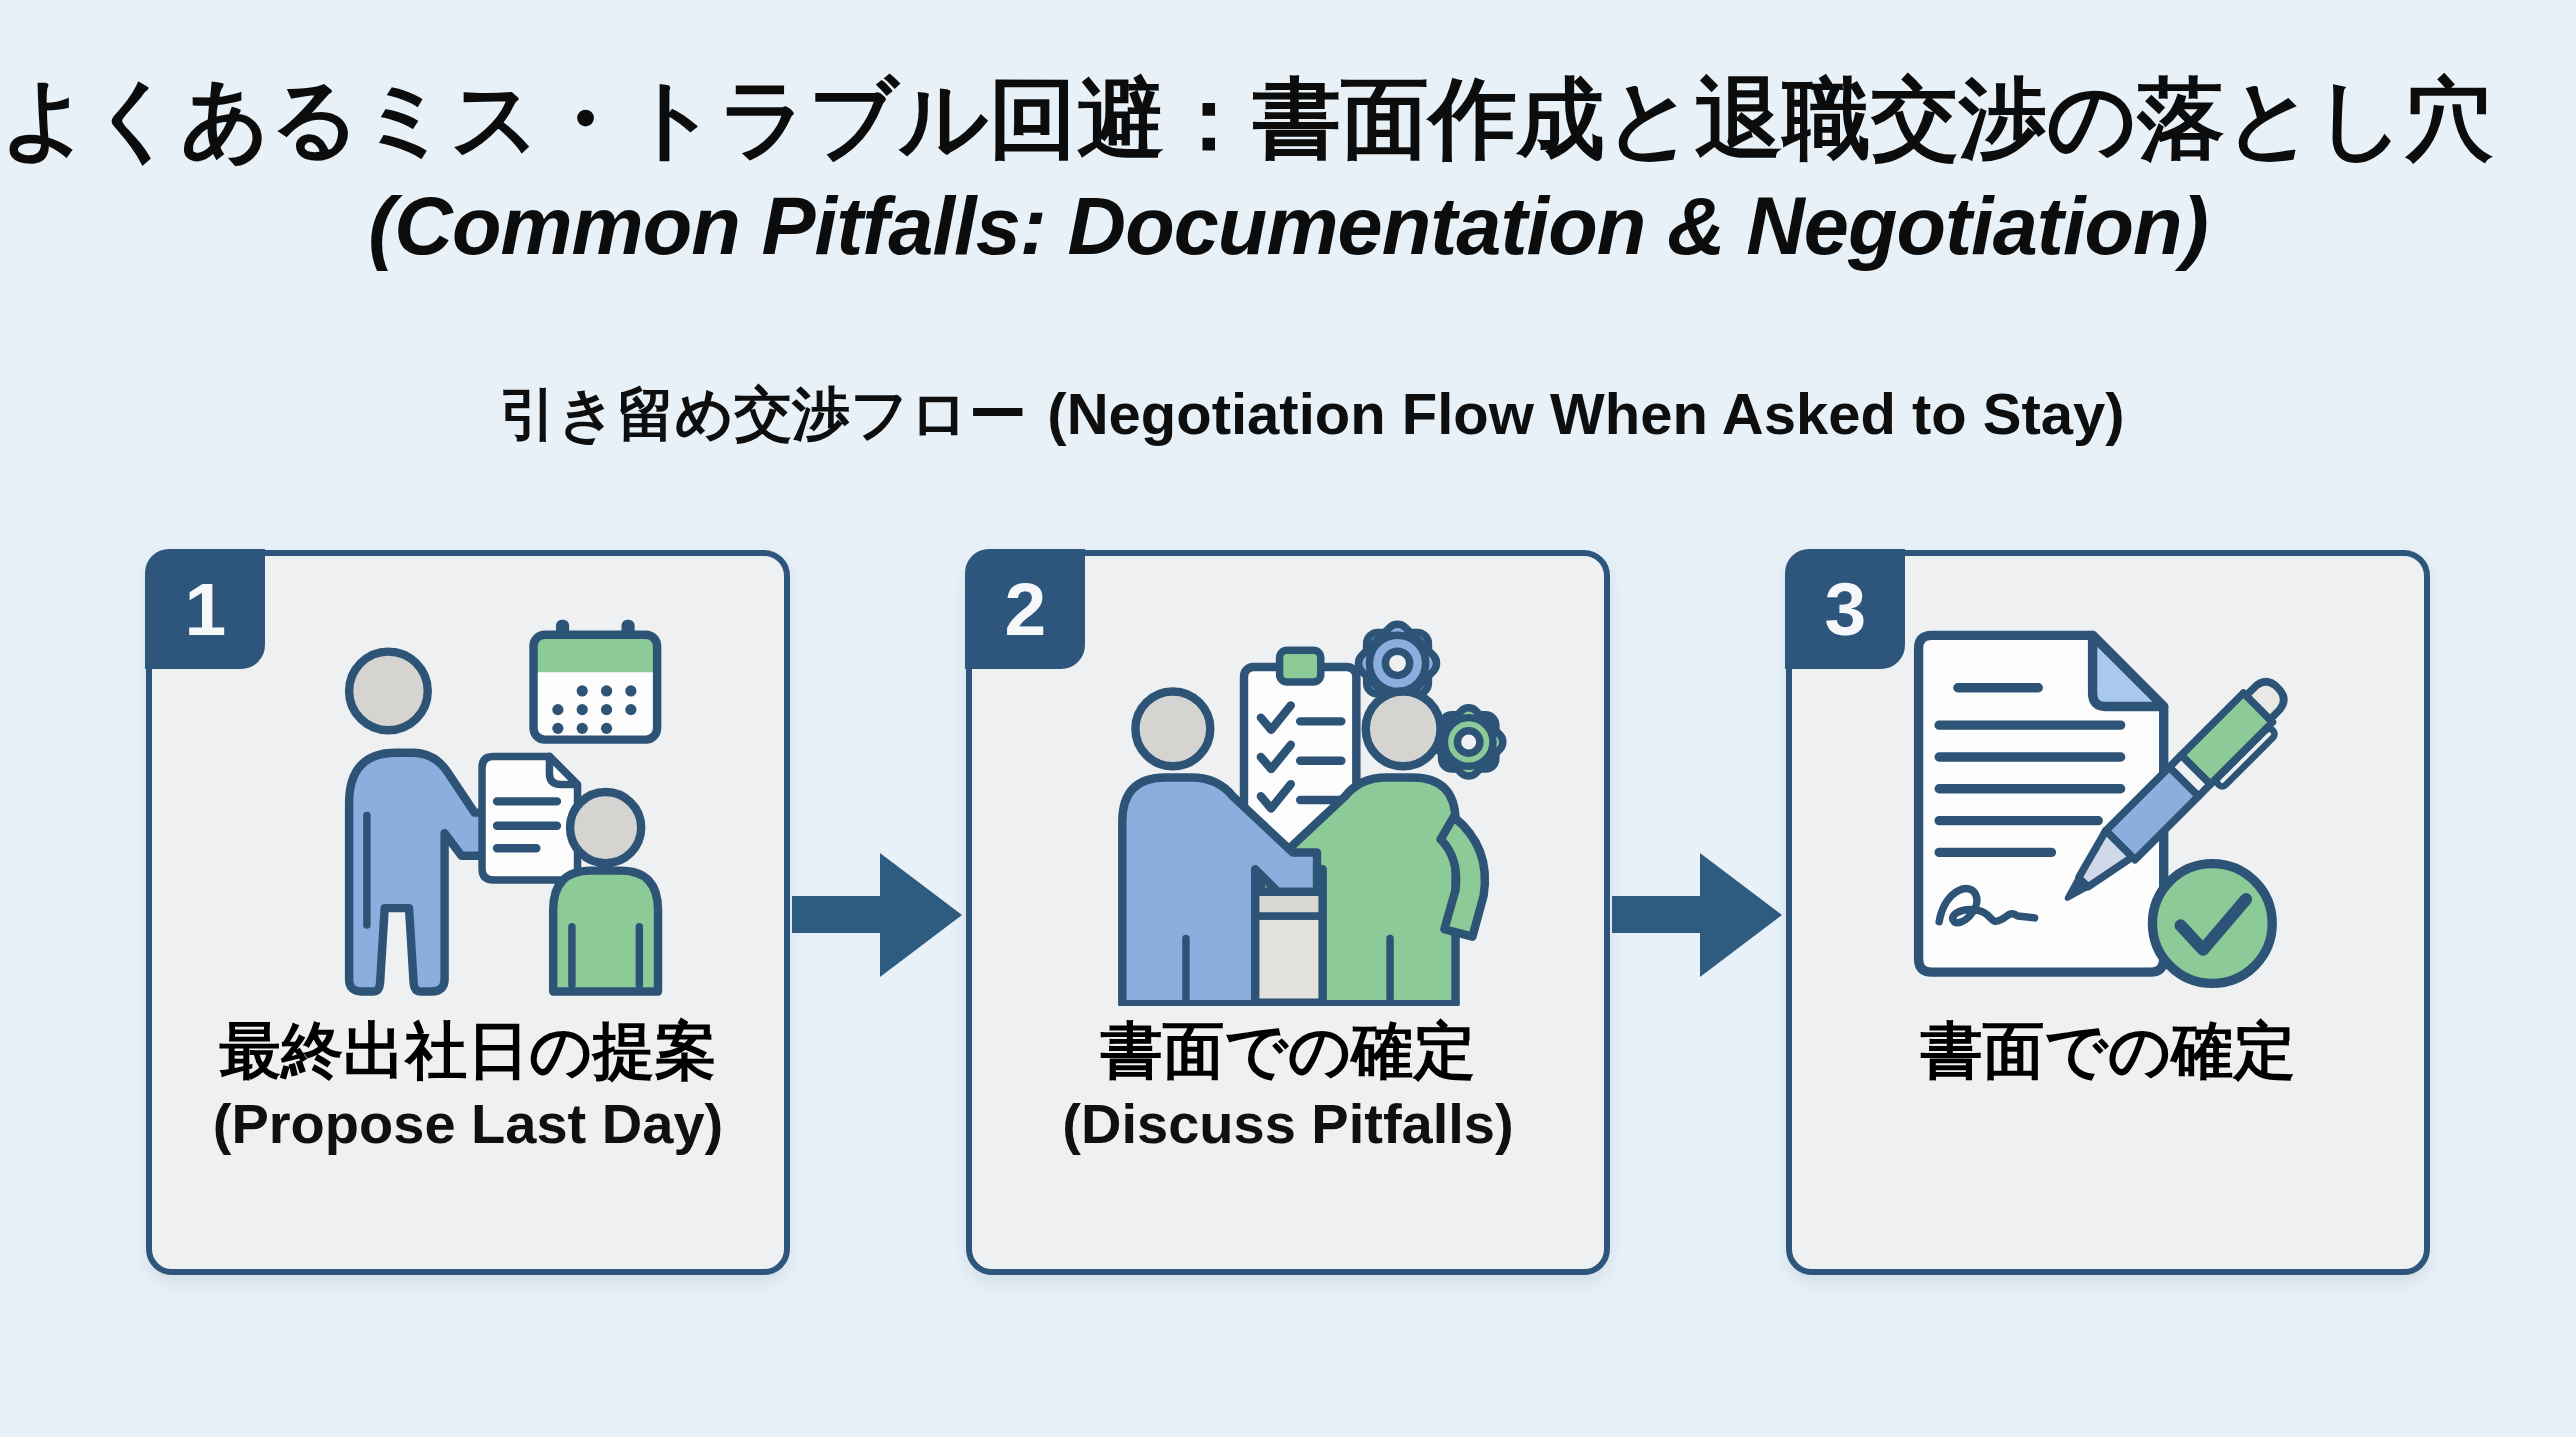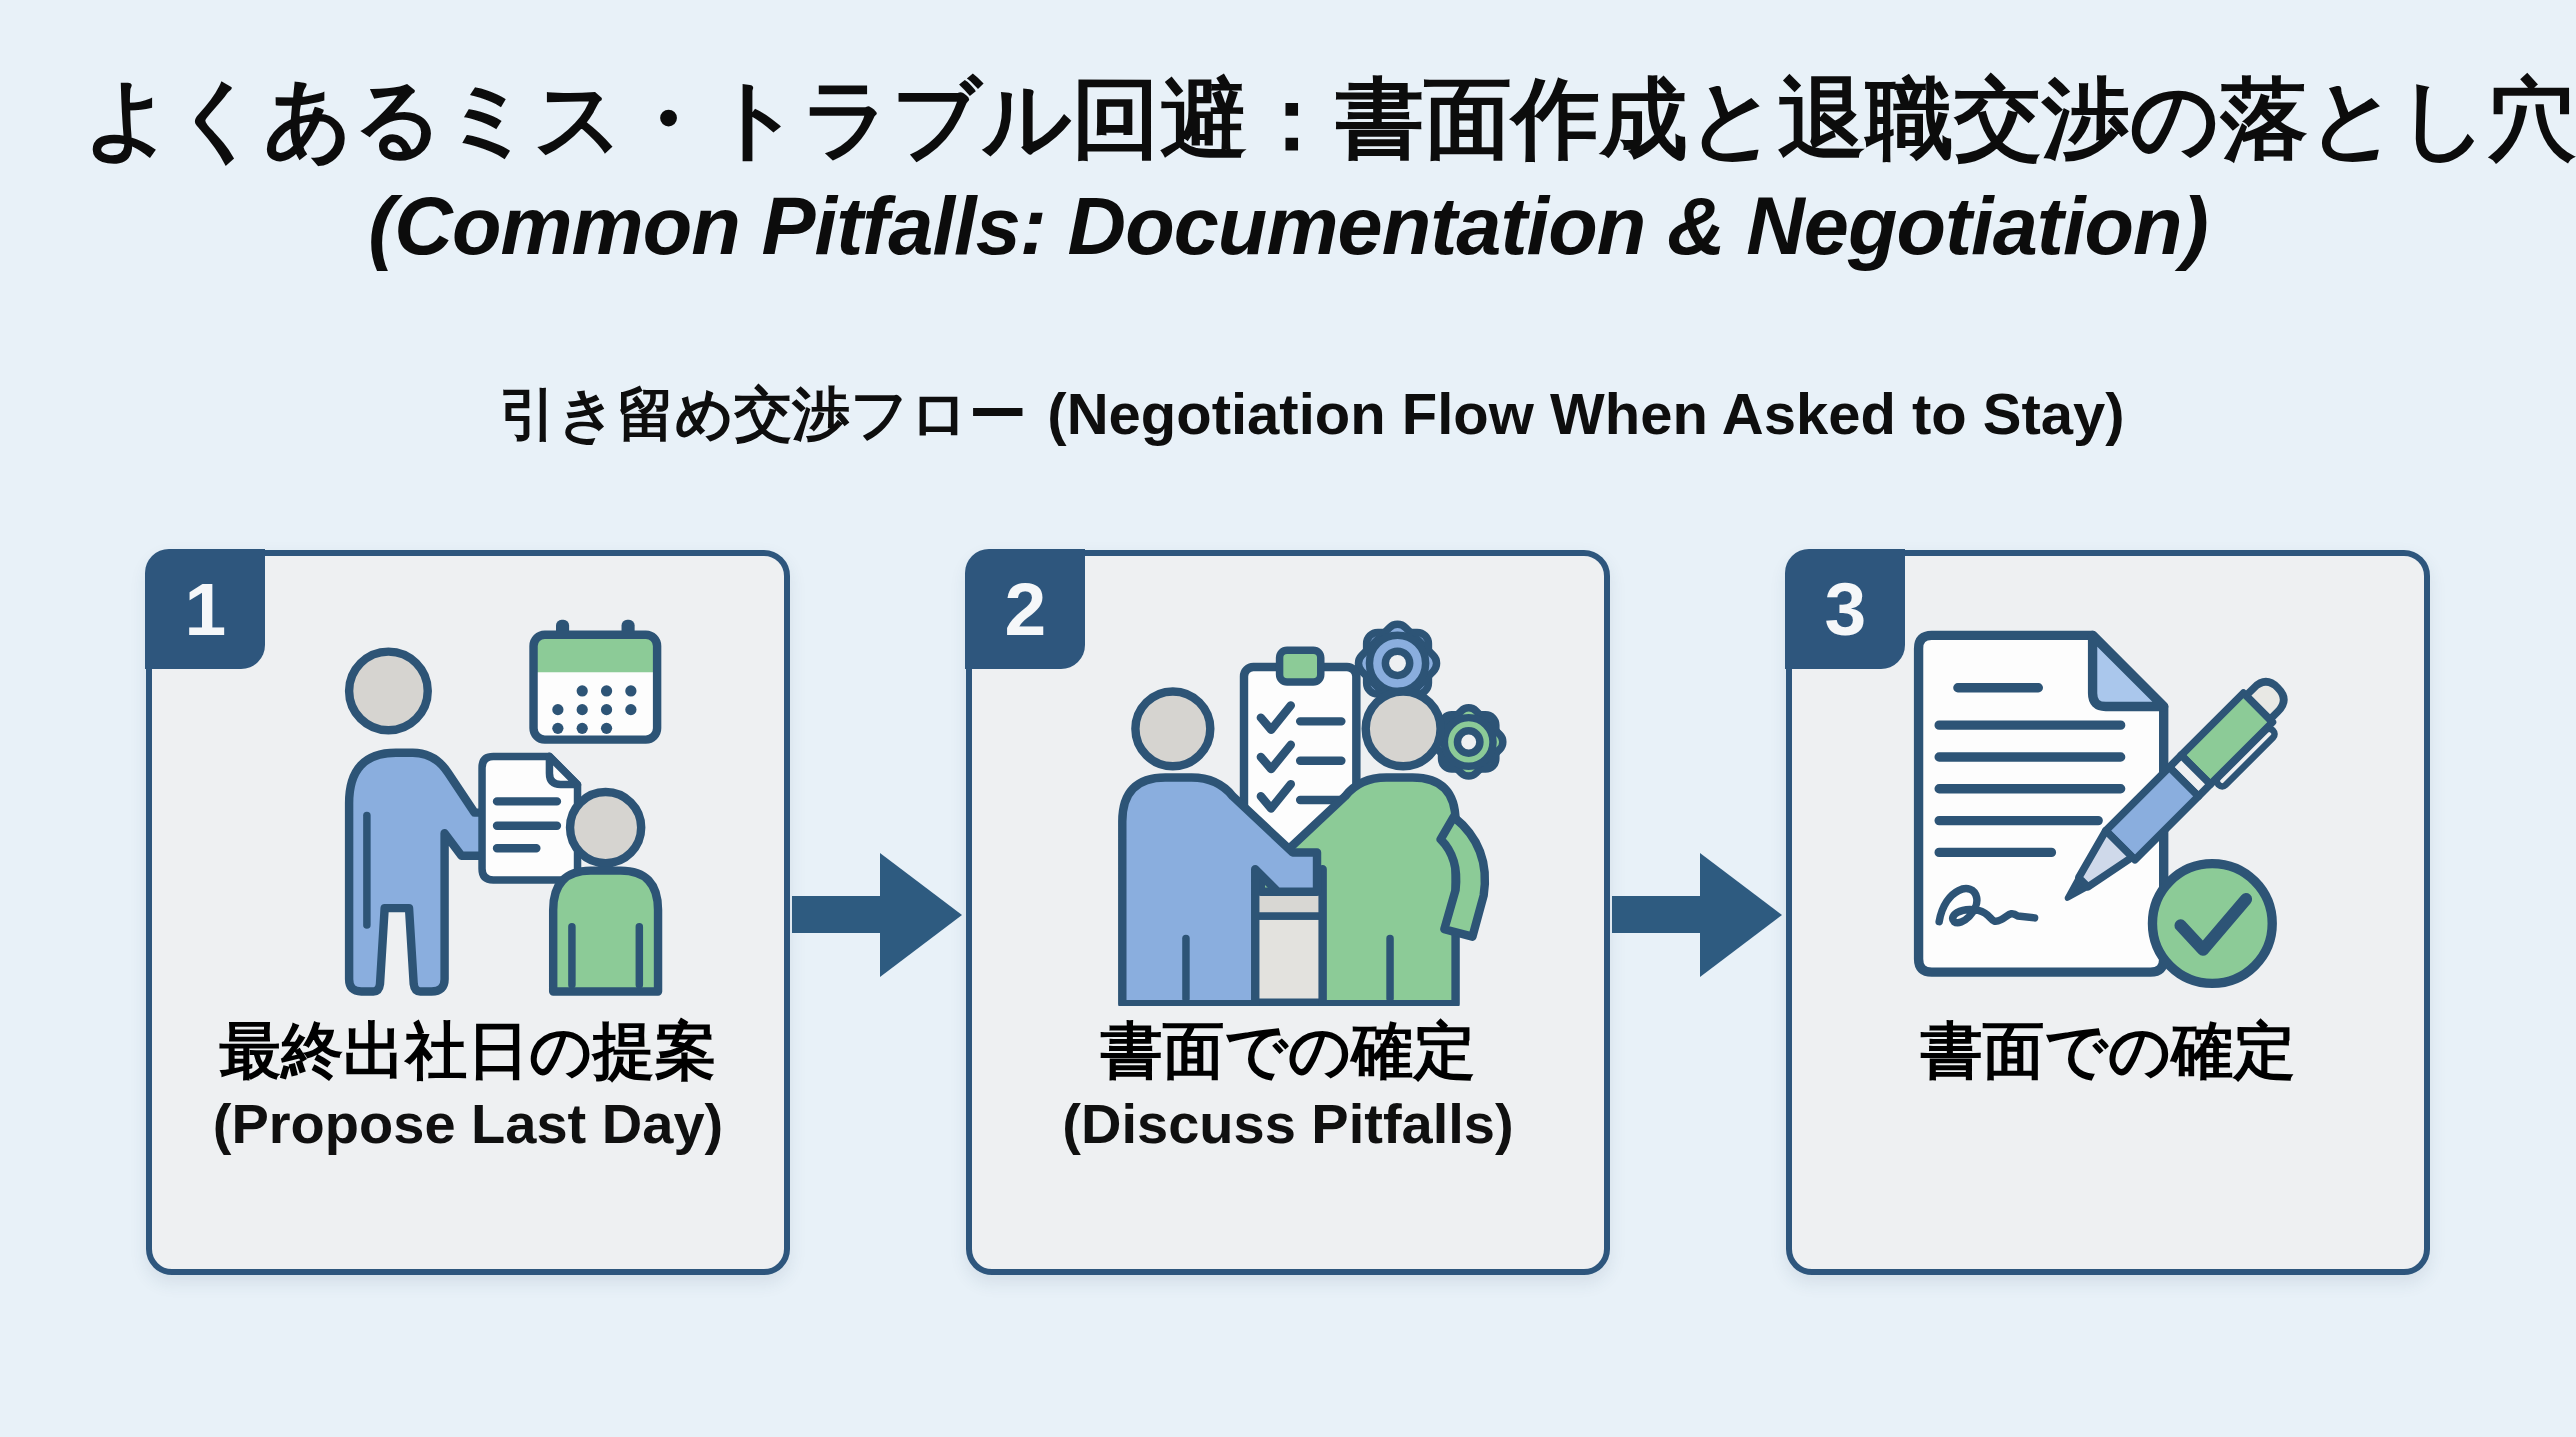--- a/index.html
+++ b/index.html
@@ -6,21 +6,21 @@
   body{
     width:2576px;height:1438px;
     background:#e8f1f8;
     font-family:"Liberation Sans","DejaVu Sans",sans-serif;
     overflow:hidden;
   }
   .canvas{position:relative;width:2576px;height:1438px;background:#e8f1f8;}
 
   .title-jp{
     position:absolute;top:60px;left:0;width:100%;
-    text-align:right;font-size:88px;font-weight:800;color:#0c0c0c;
+    text-align:left;font-size:88px;font-weight:800;color:#0c0c0c;
     letter-spacing:0px;white-space:nowrap;
   }
   .title-en{
     position:absolute;top:180px;left:0;width:100%;
     text-align:center;font-size:81px;font-weight:800;color:#0c0c0c;
     letter-spacing:-0.9px;white-space:nowrap;font-style:italic;
   }
   .subtitle{
     position:absolute;top:376px;left:0;width:100%;
     text-align:center;font-size:58px;font-weight:800;color:#0e0e0e;

